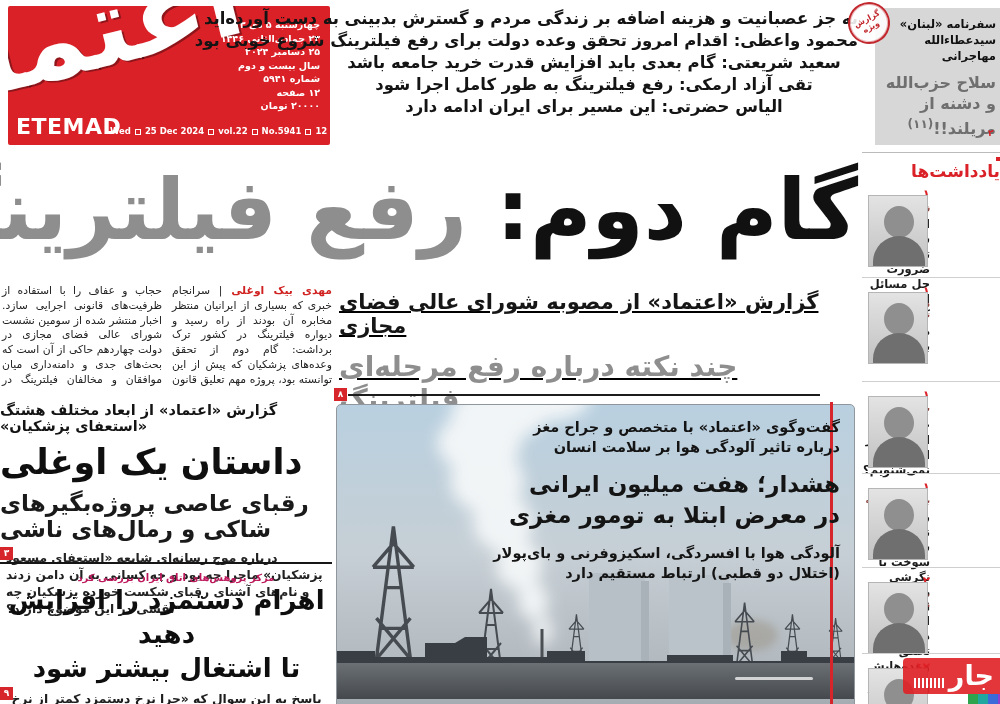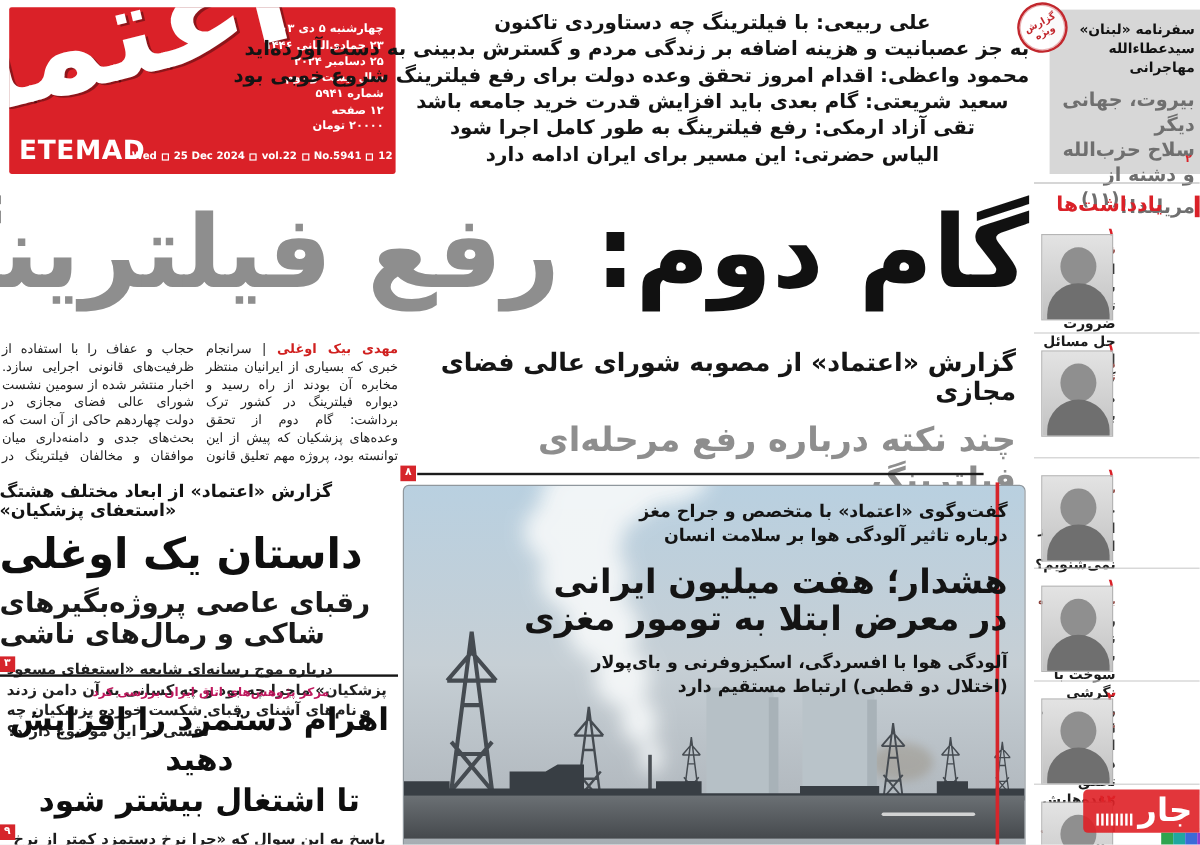--- a/index.html
+++ b/index.html
@@ -25,42 +25,42 @@
   #mast-en .sq { display:inline-block; width:6px; height:6px; border:1px solid #fff; margin:0 4px; vertical-align:middle; }
 
   
   #quotes { left:330px; top:8px; width:528px; height:138px; text-align:center; color:#141414; }
   .quote-line { font-size:16.5px; font-weight:bold; line-height:22px; white-space:nowrap; }
 
   
   #lebanon { left:875px; top:8px; width:128px; height:137px; background:#d7d7d7; padding:8px 7px 0 5px; text-align:right; }
   .leb-kicker { font-size:11.5px; font-weight:bold; color:#111; line-height:16px; }
   #leb-headline { margin-top:8px; font-size:16px; font-weight:bold; color:#6f6f6f; line-height:21px; }
-  #leb-pageref { font-size:15px; color:#6f6f6f; vertical-align:super; }
+  #leb-pageref { font-size:12px; color:#6f6f6f; vertical-align:super; }
   #stamp {
     left:848px; top:2px; width:42px; height:42px; border:2px solid #c2272d; border-radius:50%;
     background:rgba(255,255,255,.88); color:#c2272d; font-size:8px; font-weight:bold;
     display:flex; flex-direction:column; align-items:center; justify-content:center;
     transform:rotate(-28deg); line-height:9px; box-shadow:0 0 0 1px rgba(194,39,45,.35) inset;
   }
   #edge-page-num2 { left:988px; top:128px; color:#da2128; font-size:9px; font-weight:bold; }
 
   
   #main-headline { left:0; top:146px; width:858px; height:132px; text-align:center; font-weight:bold;
     font-size:84px; line-height:128px; white-space:nowrap; }
   #main-headline .hl-black { color:#111; }
   #main-headline .hl-gray { color:#8e8e8e; }
 
   
   #lead { left:2px; top:284px; width:330px; height:112px; font-size:10.8px; line-height:14.8px;
     color:#222; text-align:justify; column-count:2; column-gap:10px; }
   .red { color:#d0201f; }
 
   
-  #report { left:335px; top:290px; width:512px; text-align:right; padding-left:4px; }
+  #report { left:335px; top:290px; width:512px; text-align:left; padding-left:4px;text-decoration:underline; }
   #report-kicker { font-size:21px; font-weight:bold; color:#161616; }
   #report-headline { margin-top:12px; font-size:28px; font-weight:bold; color:#8e8e8e; }
   #report-rule { left:348px; top:394px; width:472px; height:2px; background:#1c1c1c; }
   .page-badge { position:absolute; width:13px; height:13px; background:#d6252b; color:#fff;
     font-size:9px; font-weight:bold; text-align:center; line-height:13px; }
   #badge-8 { left:334px; top:388px; }
   #badge-3 { left:0px;   top:547px; }
   #badge-9 { left:0px;   top:687px; }
 
   
@@ -76,34 +76,34 @@
   #wage-kicker { font-size:10px; font-weight:bold; color:#be185d;margin-left:19px; }
   .wage-hl { font-size:26px; font-weight:bold; color:#0e0e0e; line-height:34px; }
   #wage-subhead { margin:6px 4px 0 4px; font-size:12.3px; font-weight:bold; color:#1d1d1d; line-height:16.5px; }
 
   
   #photo { left:336px; top:404px; width:519px; height:374px; border:1px solid #8f979d; border-radius:5px;
     overflow:hidden; background:linear-gradient(180deg,#b9d0e0 0%,#c6cfd5 40%,#b3bac0 68%,#a0a7ac 86%,#8f969b 100%); }
   #photo svg { position:absolute; left:0; top:0; }
   #photo-overlay { position:absolute; right:14px; top:12px; text-align:right; z-index:3; color:#141414; }
   .ph-kicker-line { font-size:14.5px; font-weight:bold; line-height:20px; }
-  .ph-headline-line { font-size:28px; font-weight:bold; line-height:31px; }
+  .ph-headline-line { font-size:23px; font-weight:bold; line-height:31px; }
   .ph-subhead-line { font-size:14.5px; font-weight:bold; line-height:20px; }
   #ph-headline { margin-top:12px; }
   #ph-subhead { margin-top:12px; }
   #photo-caption { position:absolute; left:5px; bottom:9px; z-index:4; height:17px; background:#d6252b;
     color:#fff; display:flex; align-items:center; flex-direction:row; direction:ltr;
     font-size:9.5px; font-weight:bold; padding:0 6px; gap:6px; border-radius:1px; }
   #photo-caption .cam { font-size:10px; }
   #photo-caption .div { opacity:.7; }
   #red-vline { left:830px; top:402px; width:3px; height:302px; background:#d6252b; }
 
   
   #sidebar { left:862px; top:152px; width:138px; height:552px; border-top:1px solid #bbb; padding-top:4px; }
-  #sidebar-title-row { display:flex; align-items:flex-end; height:24px; }
+  #sidebar-title-row { display:flex; align-items:flex-start; height:24px;flex-direction:column; }
   #sidebar-title-bar { width:4px; height:18px; background:#da2128; margin-left:8px; }
   #sidebar-title { flex:1; text-align:center; color:#da2128; font-size:17px; font-weight:bold; }
   .sb-item { position:relative; padding:4px 2px 2px 2px; }
   .sb-item + .sb-item { border-top:1px solid #cfcfcf; }
   .sb-text { position:absolute; right:70px; left:2px; top:6px; text-align:right; }
   .sb-num { color:#da2128; font-size:12px; font-weight:bold; }
   .sb-author { margin-top:2px; color:#8d423c; font-size:8px; font-weight:bold; line-height:10px; }
   .sb-title { margin-top:4px; color:#1c1c1c; font-size:11.5px; font-weight:bold; line-height:15px; }
   .portrait { position:absolute; left:6px; top:14px; width:60px; height:72px;
     background:linear-gradient(180deg,#e3e3e3,#c2c2c2); border:1px solid #b5b5b5; overflow:hidden; }
@@ -143,33 +143,31 @@
         <div>سال بیست و دوم</div>
         <div>شماره ۵۹۴۱</div>
         <div>۱۲ صفحه</div>
         <div>۲۰۰۰۰ تومان</div>
       </div>
     <div id="logo-en">ETEMAD</div>
     <div id="mast-en"><span>Wed</span><span class="sq"></span><span>25 Dec 2024</span><span class="sq"></span><span>vol.22</span><span class="sq"></span><span>No.5941</span><span class="sq"></span><span>12 Pages</span></div>
   </div>
 
   <div id="quotes" class="abs">
-      <div class="quote-line">علی ربیعی: با فیلترینگ چه دستاوردی تاکنون</div>
       <div class="quote-line">به جز عصبانیت و هزینه اضافه بر زندگی مردم و گسترش بدبینی به دست آورده‌اید</div>
       <div class="quote-line">محمود واعظی: اقدام امروز تحقق وعده دولت برای رفع فیلترینگ شروع خوبی بود</div>
       <div class="quote-line">سعید شریعتی: گام بعدی باید افزایش قدرت خرید جامعه باشد</div>
       <div class="quote-line">تقی آزاد ارمکی: رفع فیلترینگ به طور کامل اجرا شود</div>
       <div class="quote-line">الیاس حضرتی: این مسیر برای ایران ادامه دارد</div>
     </div>
 
   <div id="lebanon" class="abs">
     <div class="leb-kicker">سفرنامه «لبنان»</div>
     <div class="leb-kicker">سیدعطاءالله مهاجرانی</div>
     <div id="leb-headline">
-        <div>بیروت، جهانی دیگر</div>
         <div>سلاح حزب‌الله</div>
         <div>و دشنه از مریلند!!<span id="leb-pageref">(۱۱)</span></div>
       </div>
   </div>
   <div id="stamp" class="abs">
     <span>گزارش</span>
     <span>ویژه</span>
   </div>
   <div id="edge-page-num2" class="abs">۲</div>
 

